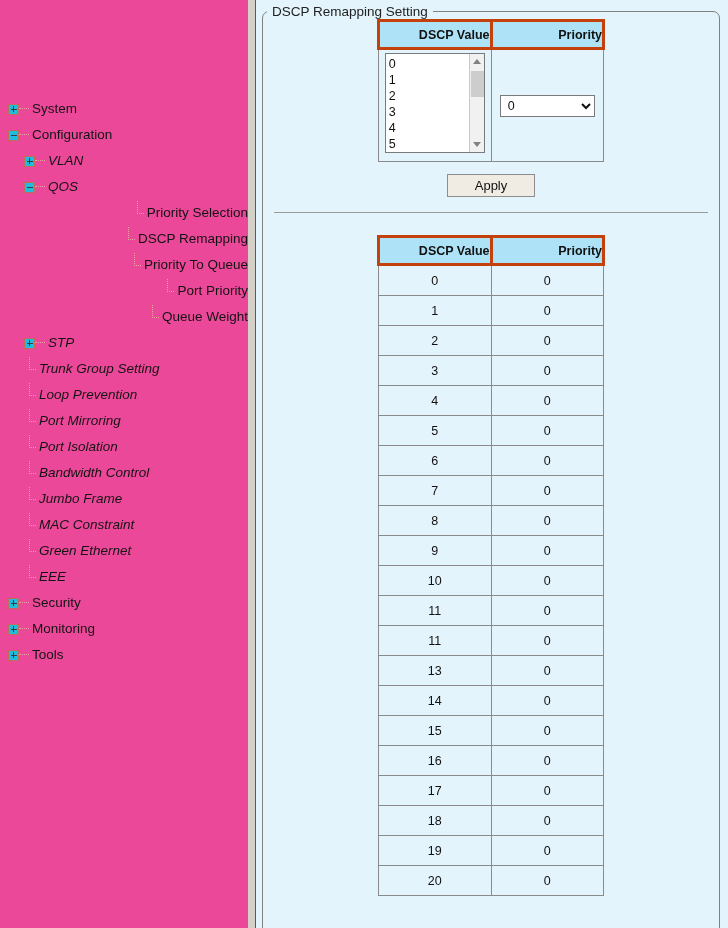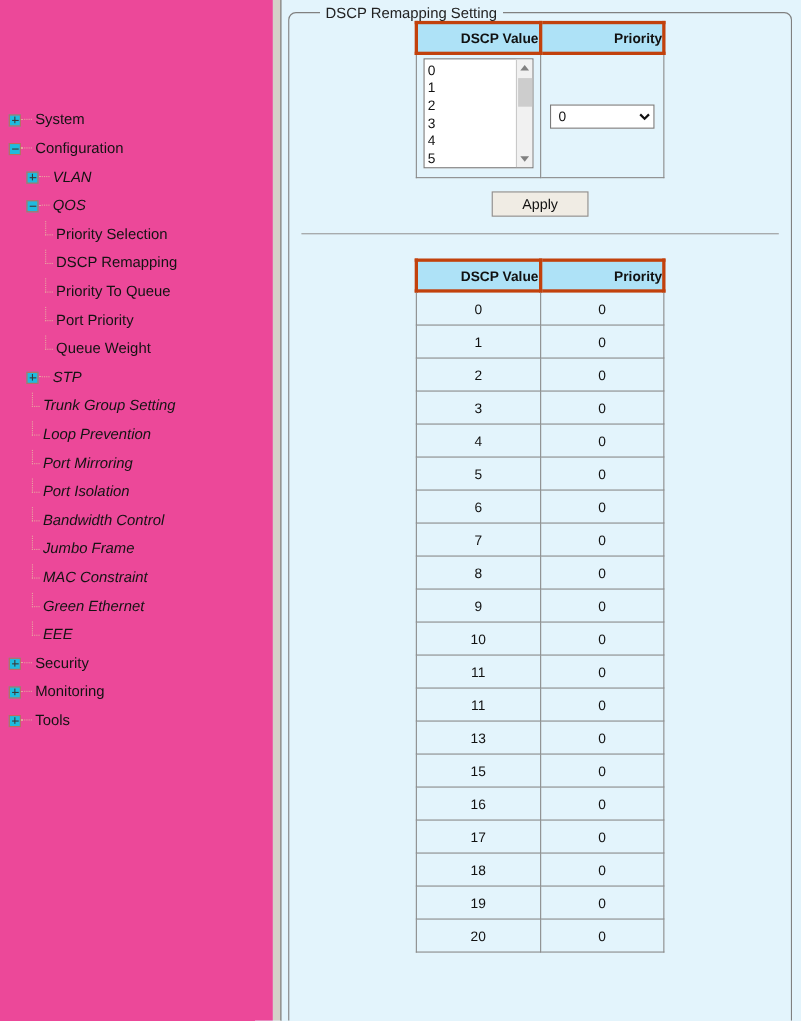--- a/index.html
+++ b/index.html
@@ -96,41 +96,41 @@
   }
   .leafmark::after {
     content: "";
     position: absolute;
     left: 5px; top: 5px;
     width: 7px; height: 1px;
     border-top: 1px dotted #e8a5a0;
   }
   .lvl0 { padding-left: 8px; }
   .lvl1 { padding-left: 24px; font-style: italic; }
-  .lvl2 { padding-left: 36px; }
+  .lvl2 { padding-left: 36px; justify-content: flex-end; }
 
   
   #content {
     flex: 1 1 auto;
     height: 928px;
     background: #e3f4fc;
     position: relative;
     overflow: hidden;
   }
   fieldset.panel {
     margin: 4px 8px 0 6px;
     border: 1px solid #808080;
     border-radius: 7px;
     padding: 0;
     background: transparent;
     height: 1200px;
     box-sizing: border-box;
   }
   fieldset.panel > legend {
-    margin-left: 28px;
+    margin-left: 4px;
     padding: 0 5px;
     font-size: 13.5px;
     color: #222;
   }
 
   .center-wrap { text-align: center; }
 
   table.grid {
     border-collapse: collapse;
     margin: 0 auto;
@@ -486,20 +486,24 @@
               </tr>
               <tr>
                 <td>11</td>
                 <td>0</td>
               </tr>
               <tr>
                 <td>13</td>
                 <td>0</td>
               </tr>
               <tr>
+                <td>14</td>
+                <td>0</td>
+              </tr>
+              <tr>
                 <td>15</td>
                 <td>0</td>
               </tr>
               <tr>
                 <td>16</td>
                 <td>0</td>
               </tr>
               <tr>
                 <td>17</td>
                 <td>0</td>

